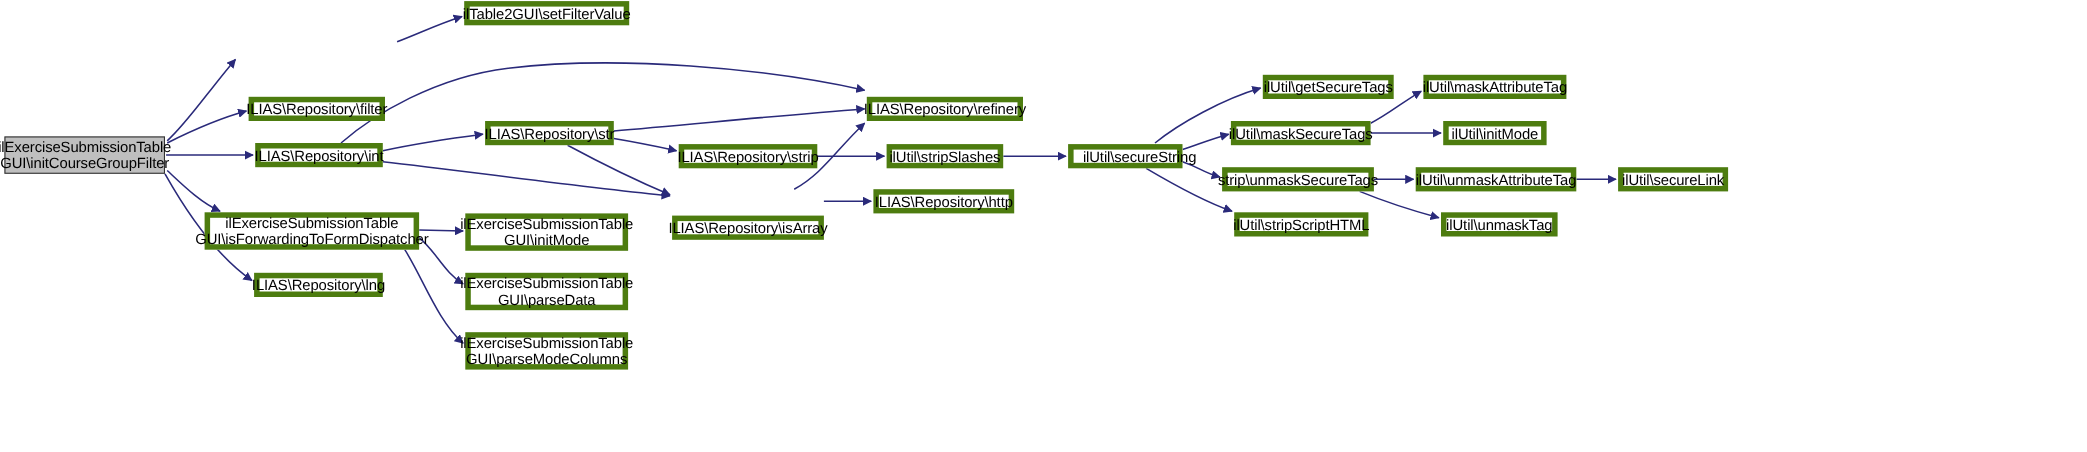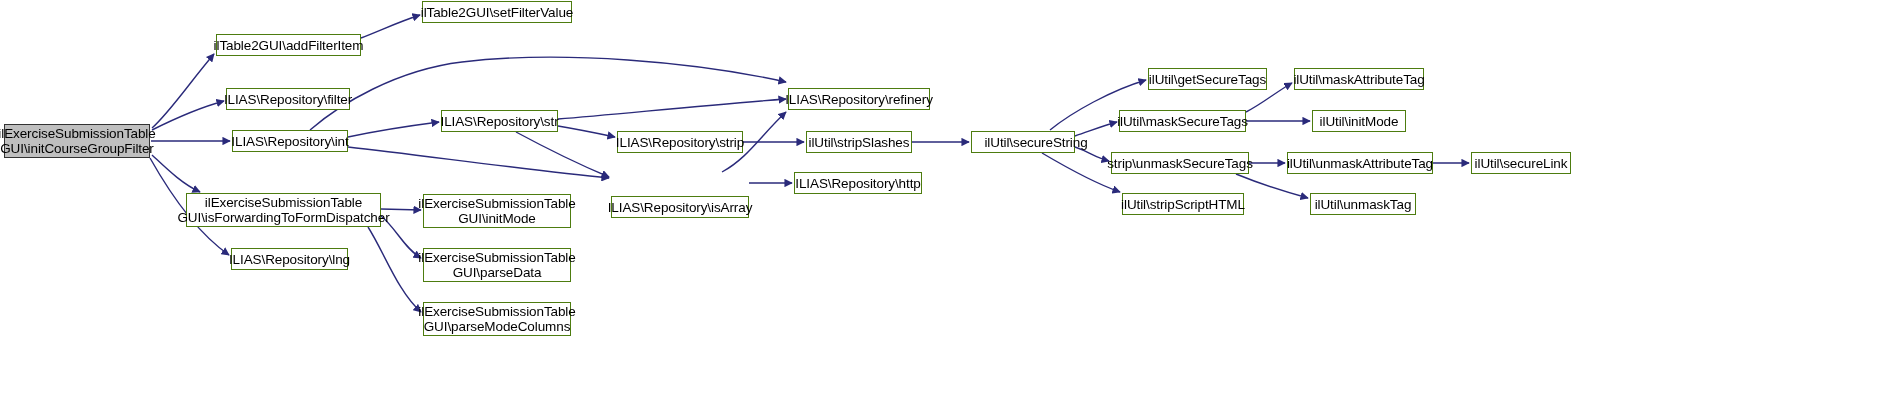--- a/index.html
+++ b/index.html
@@ -19,21 +19,21 @@
     position: absolute;
     left: 0;
     top: 0;
     width: 1897px;
     height: 411px;
     pointer-events: none;
   }
   .node {
     position: absolute;
     box-sizing: border-box;
-    border: 1px solid #4d7c0f;
+    border: 5px solid #4d7c0f;
     background: #ffffff;
     color: #000000;
     font-size: 13.5px;
     line-height: 15px;
     letter-spacing: -0.1px;
     display: flex;
     align-items: center;
     justify-content: center;
     text-align: center;
     white-space: pre-line;
@@ -80,21 +80,20 @@
         <path d="M 1042 153 C 1064 166 1094 183 1120 192" marker-end="url(#arrow)"></path>
         <path d="M 1246 112 C 1262 104 1276 92 1292 83" marker-end="url(#arrow)"></path>
         <path d="M 1246 121 L 1310 121" marker-end="url(#arrow)"></path>
         <path d="M 1249 163 L 1285 163" marker-end="url(#arrow)"></path>
         <path d="M 1236 174 C 1258 183 1286 192 1308 198" marker-end="url(#arrow)"></path>
         <path d="M 1433 163 L 1469 163" marker-end="url(#arrow)"></path>
       </g>
   </svg>
 <div class="node current" style="left: 4px; top: 124px; width: 146px; height: 34px;">ilExerciseSubmissionTable
 GUI\initCourseGroupFilter</div>
-    <div class="node" style="left: 216px; top: 34px; width: 145px; height: 22px;">ilTable2GUI\addFilterItem</div>
     <div class="node" style="left: 422px; top: 1px; width: 150px; height: 22px;">ilTable2GUI\setFilterValue</div>
     <div class="node" style="left: 226px; top: 88px; width: 124px; height: 22px;">ILIAS\Repository\filter</div>
     <div class="node" style="left: 232px; top: 130px; width: 116px; height: 22px;">ILIAS\Repository\int</div>
     <div class="node" style="left: 186px; top: 193px; width: 195px; height: 34px;">ilExerciseSubmissionTable
 GUI\isForwardingToFormDispatcher</div>
     <div class="node" style="left: 231px; top: 248px; width: 117px; height: 22px;">ILIAS\Repository\lng</div>
     <div class="node" style="left: 441px; top: 110px; width: 117px; height: 22px;">ILIAS\Repository\str</div>
     <div class="node" style="left: 617px; top: 131px; width: 126px; height: 22px;">ILIAS\Repository\strip</div>
     <div class="node" style="left: 611px; top: 172px; width: 138px; height: 22px; margin-top: 24px;">ILIAS\Repository\isArray</div>
     <div class="node" style="left: 788px; top: 88px; width: 142px; height: 22px;">ILIAS\Repository\refinery</div>

